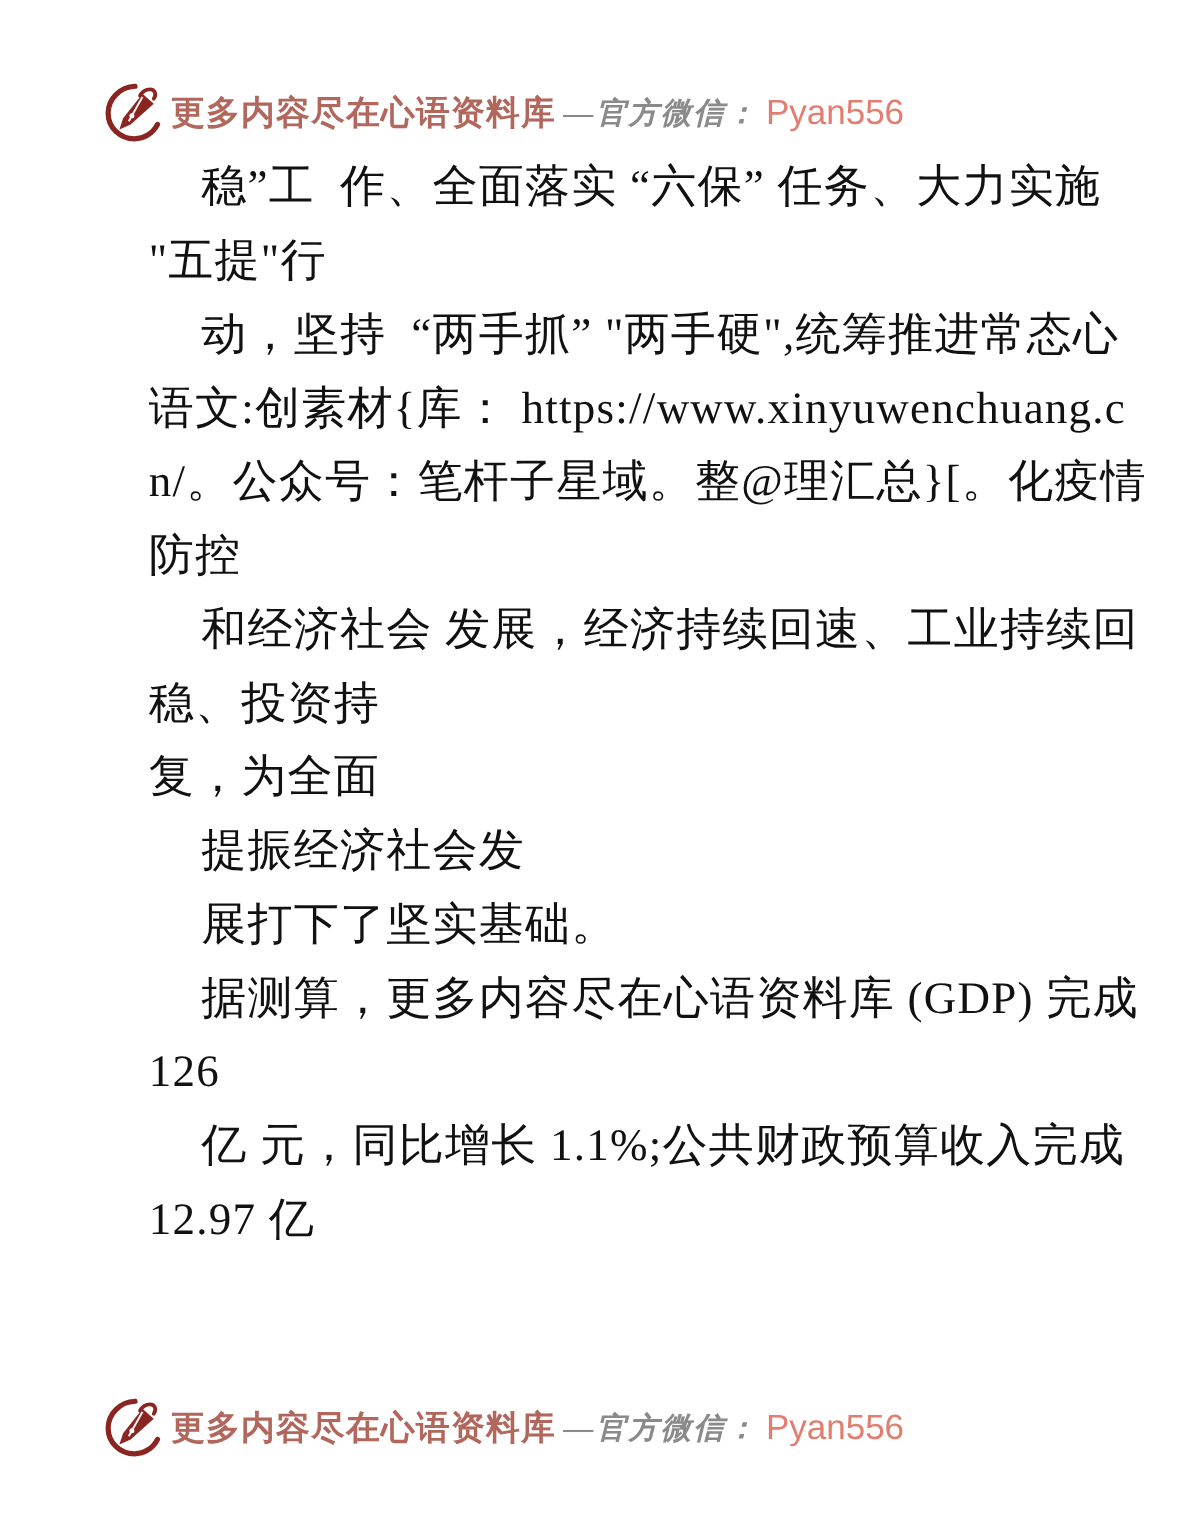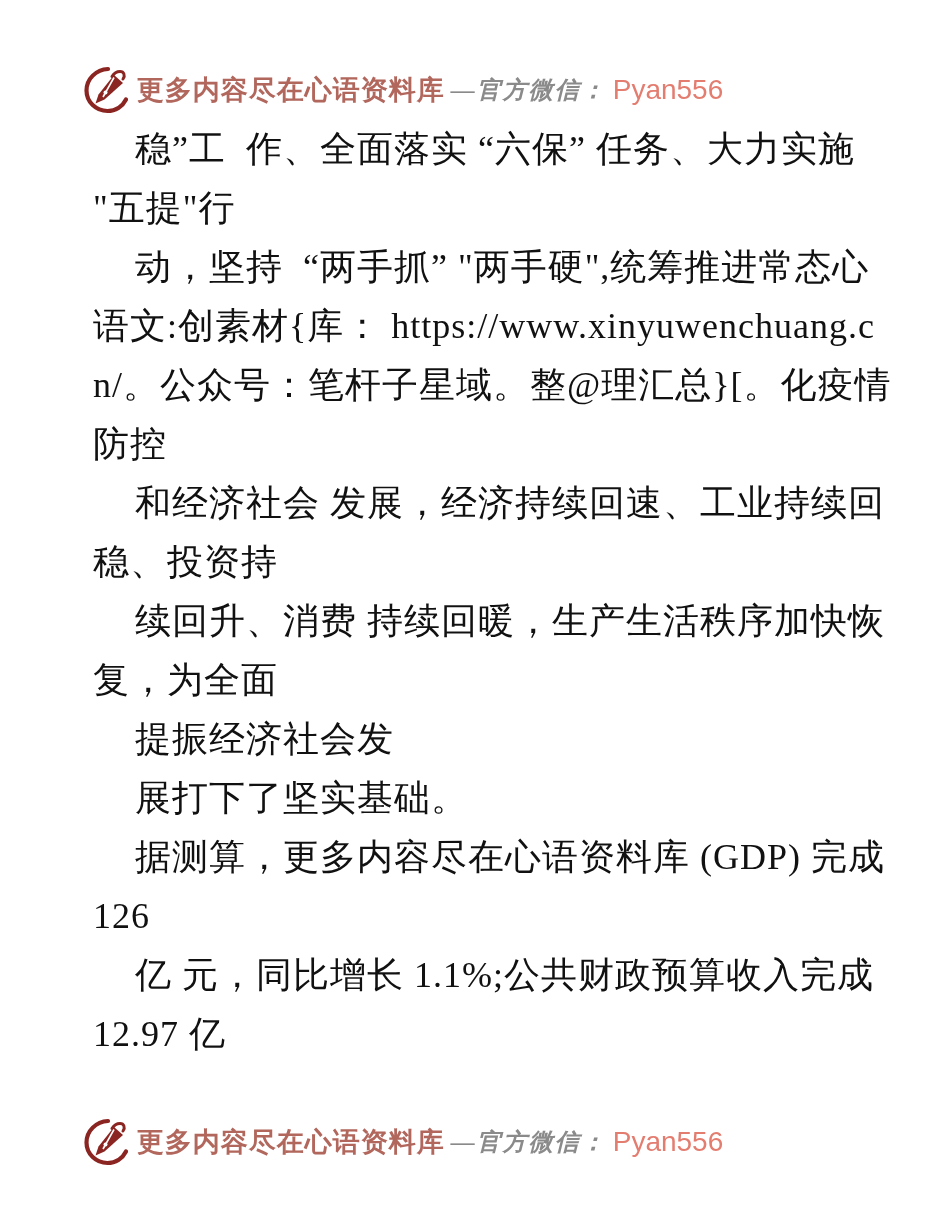--- a/index.html
+++ b/index.html
@@ -61,20 +61,21 @@
     left: 93px;
     width: 857px;
   }
   .line {
     height: 59px;
     line-height: 59px;
     font-size: 36px;
     letter-spacing: 1px;
     color: var(--doc-text, #111111);
     white-space: pre;
+    margin-left: 26px;
   }
   .line.indent {
     padding-left: 42px;
   }
 </style>
 </head>
 <body>
 
 <div class="page">
 
@@ -95,21 +96,20 @@
 
   <div class="content">
       <div class="line indent">稳”工  作、全面落实 “六保” 任务、大力实施</div>
       <div class="line">"五提"行</div>
       <div class="line indent">动，坚持  “两手抓” "两手硬",统筹推进常态心</div>
       <div class="line">语文:创素材{库： https://www.xinyuwenchuang.c</div>
       <div class="line">n/。公众号：笔杆子星域。整@理汇总}[。化疫情</div>
       <div class="line">防控</div>
       <div class="line indent">和经济社会 发展，经济持续回速、工业持续回</div>
       <div class="line">稳、投资持</div>
-      <div class="line indent">续回升、消费 持续回暖，生产生活秩序加快恢</div>
       <div class="line">复，为全面</div>
       <div class="line indent">提振经济社会发</div>
       <div class="line indent">展打下了坚实基础。</div>
       <div class="line indent">据测算，更多内容尽在心语资料库 (GDP) 完成</div>
       <div class="line">126</div>
       <div class="line indent">亿 元，同比增长 1.1%;公共财政预算收入完成</div>
       <div class="line">12.97 亿</div>
     </div>
 
   <div class="watermark footer">

